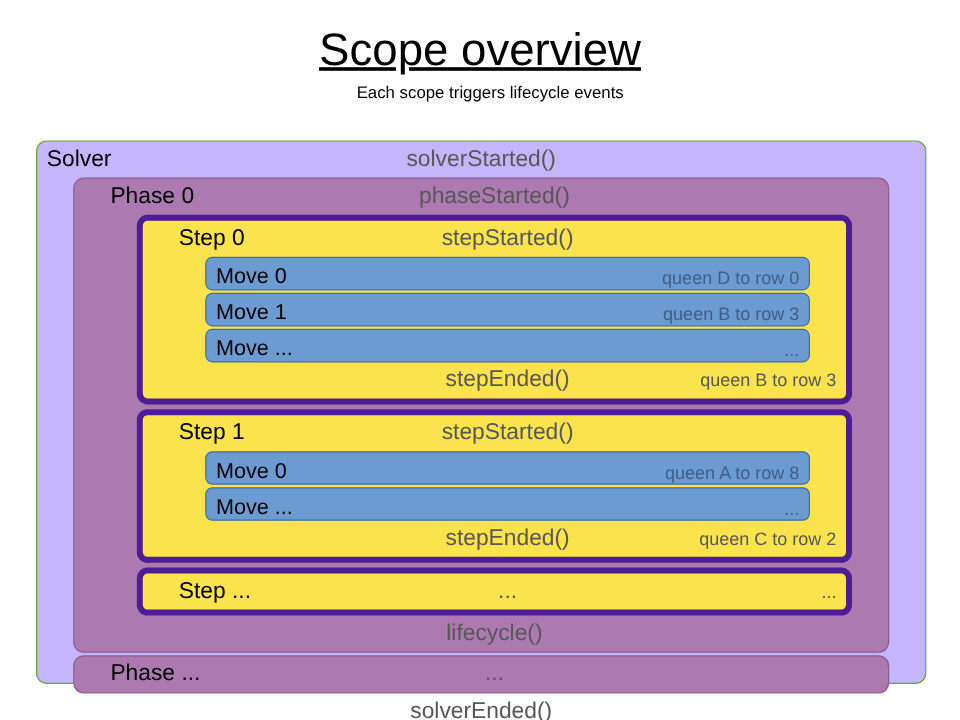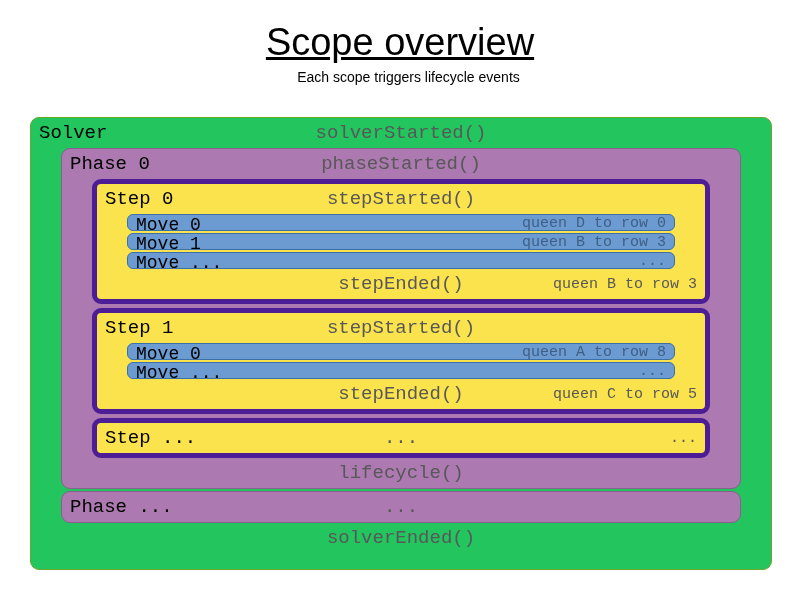--- a/index.html
+++ b/index.html
@@ -34,33 +34,33 @@
     color: #000000;
     margin-top: 5px;
     margin-left: 17px;
   }
 
   
   .scope {
     box-sizing: border-box;
     border-radius: 9px;
     position: relative;
+    padding-left: 22px;
   }
 
   
   .solver {
     position: absolute;
     left: 30px;
     top: 117px;
     width: 742px;
     height: 453px;
-    background: #22c55e;
+    background: #c4b5fd;
     border: 1px solid #6aa82a;
     padding: 0 0 0 0;
-    font-family: Liberation Mono, monospace;
   }
 
   
   .phase {
     background: #AC79B0;
     border: 1px solid #8a5f8e;
     margin-left: 30px;
     margin-right: 30px;
   }
 
@@ -72,24 +72,24 @@
     margin-right: 30px;
   }
 
   
   .move {
     background: #6C9BD2;
     border: 1px solid #3c6fa8;
     border-radius: 6px;
     margin-left: 30px;
     margin-right: 30px;
-    height: 17px;
+    height: 28px;
     box-sizing: border-box;
     display: flex;
-    align-items: flex-start;
+    align-items: flex-end;
     position: relative;
   }
   .move + .move { margin-top: 2px; }
 
   
   .row {
     height: 30px;
     display: flex;
     align-items: center;
     position: relative;
@@ -199,21 +199,21 @@
         <span class="row-label">Move 0</span>
         <span class="event-right">queen A to row 8</span>
       </div>
       <div class="move">
         <span class="row-label">Move ...</span>
         <span class="event-right">...</span>
       </div>
 
       <div class="footer-row">
         <span class="event">stepEnded()</span>
-        <span class="event-right">queen C to row 5</span>
+        <span class="event-right">queen C to row 2</span>
       </div>
     </div>
 
     <div class="spacer-4"></div>
 
     <div class="scope step">
       <div class="row">
         <span class="row-label">Step ...</span>
         <span class="event">...</span>
         <span class="event-right">...</span>

